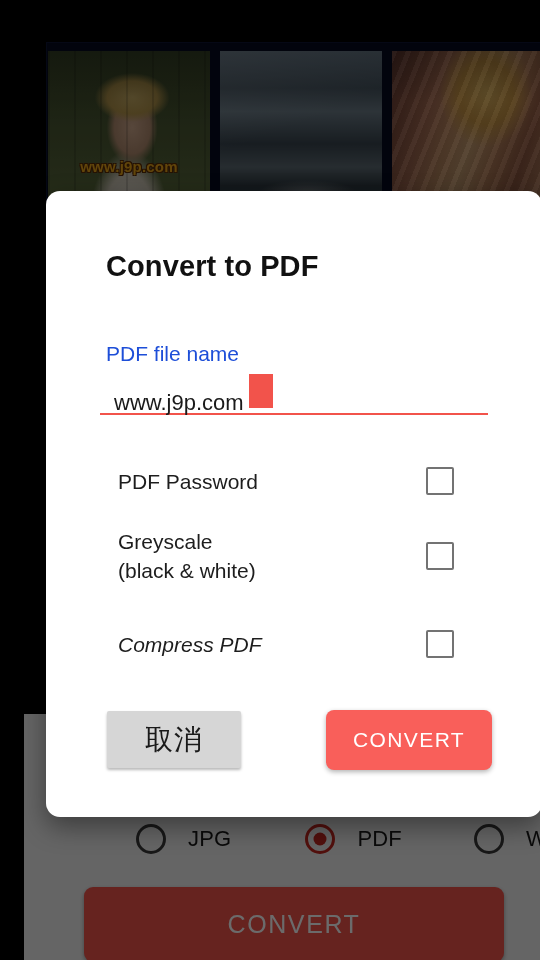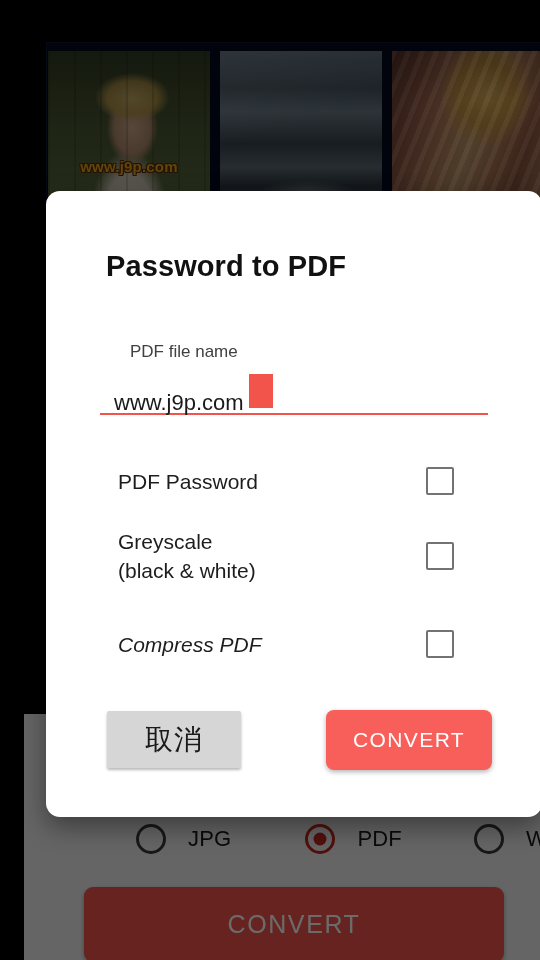--- a/index.html
+++ b/index.html
@@ -247,23 +247,22 @@
     left: 48px; top: 47px;
     font-size: 29px;
     font-weight: bold;
     color: #111111;
     letter-spacing: .1px;
   }
 
   #filename-label {
     position: absolute;
     left: 48px; top: 139px;
-    font-size: 17px;
-    color: #404040;
-    margin-left: 24px;
+    font-size: 21px;
+    color: #1d4ed8;
   }
 
   #filename-field-wrap {
     position: absolute;
     left: 54px; top: 180px;
     width: 388px; height: 44px;
     border-bottom: 2.5px solid #f2534b;
   }
   #filename-input {
     width: 100%;
@@ -408,21 +407,21 @@
         <span id="bottom-convert-label">CONVERT</span>
       </div>
 
     </div>
   </div>
 
   <div id="scrim"></div>
 
   <div id="dialog">
 
-    <div id="dialog-title">Password to PDF</div>
+    <div id="dialog-title">Convert to PDF</div>
 
     <div id="filename-label">PDF file name</div>
 
     <div id="filename-field-wrap">
       <input id="filename-input" type="text" value="www.j9p.com" style="">
       <div id="caret"></div>
     </div>
 
     <div class="option-row row-greyscale">
       <span class="option-label">Greyscale

